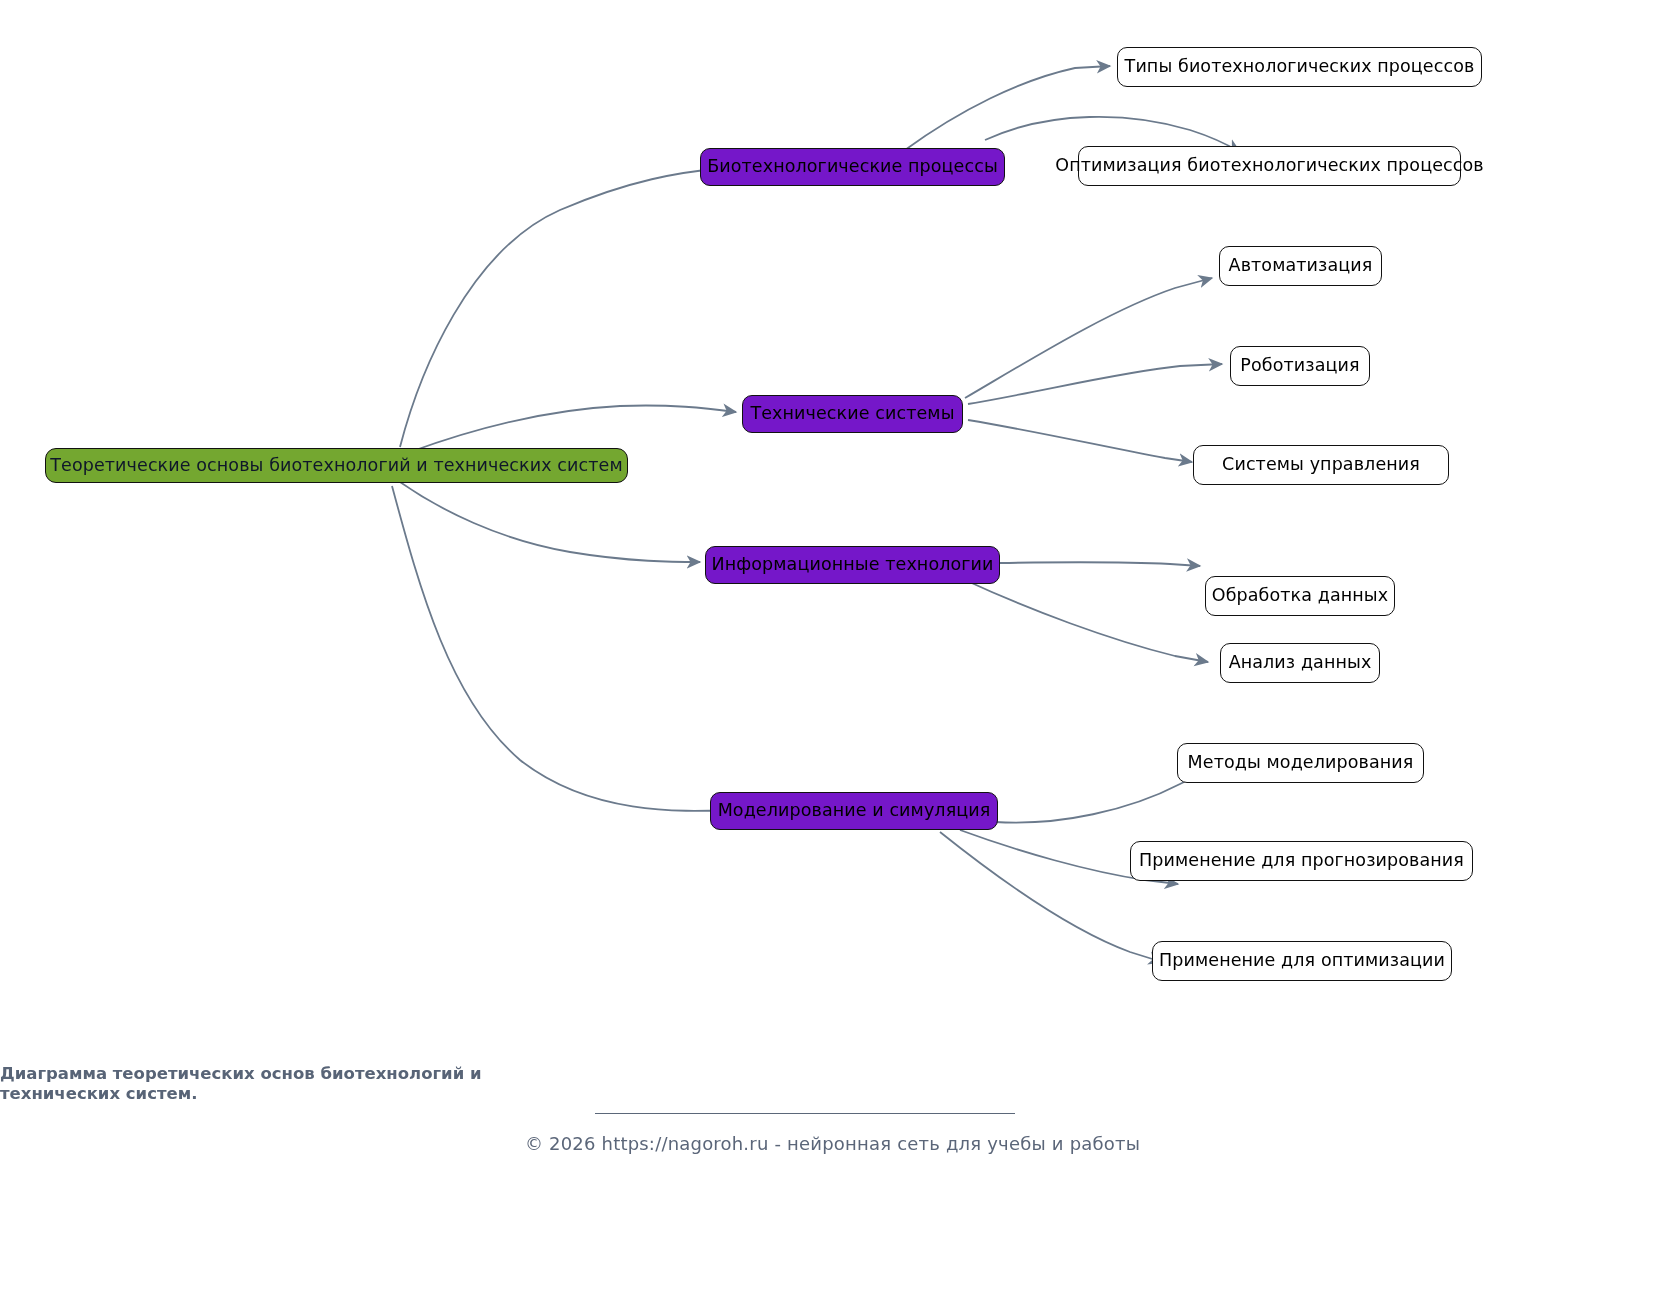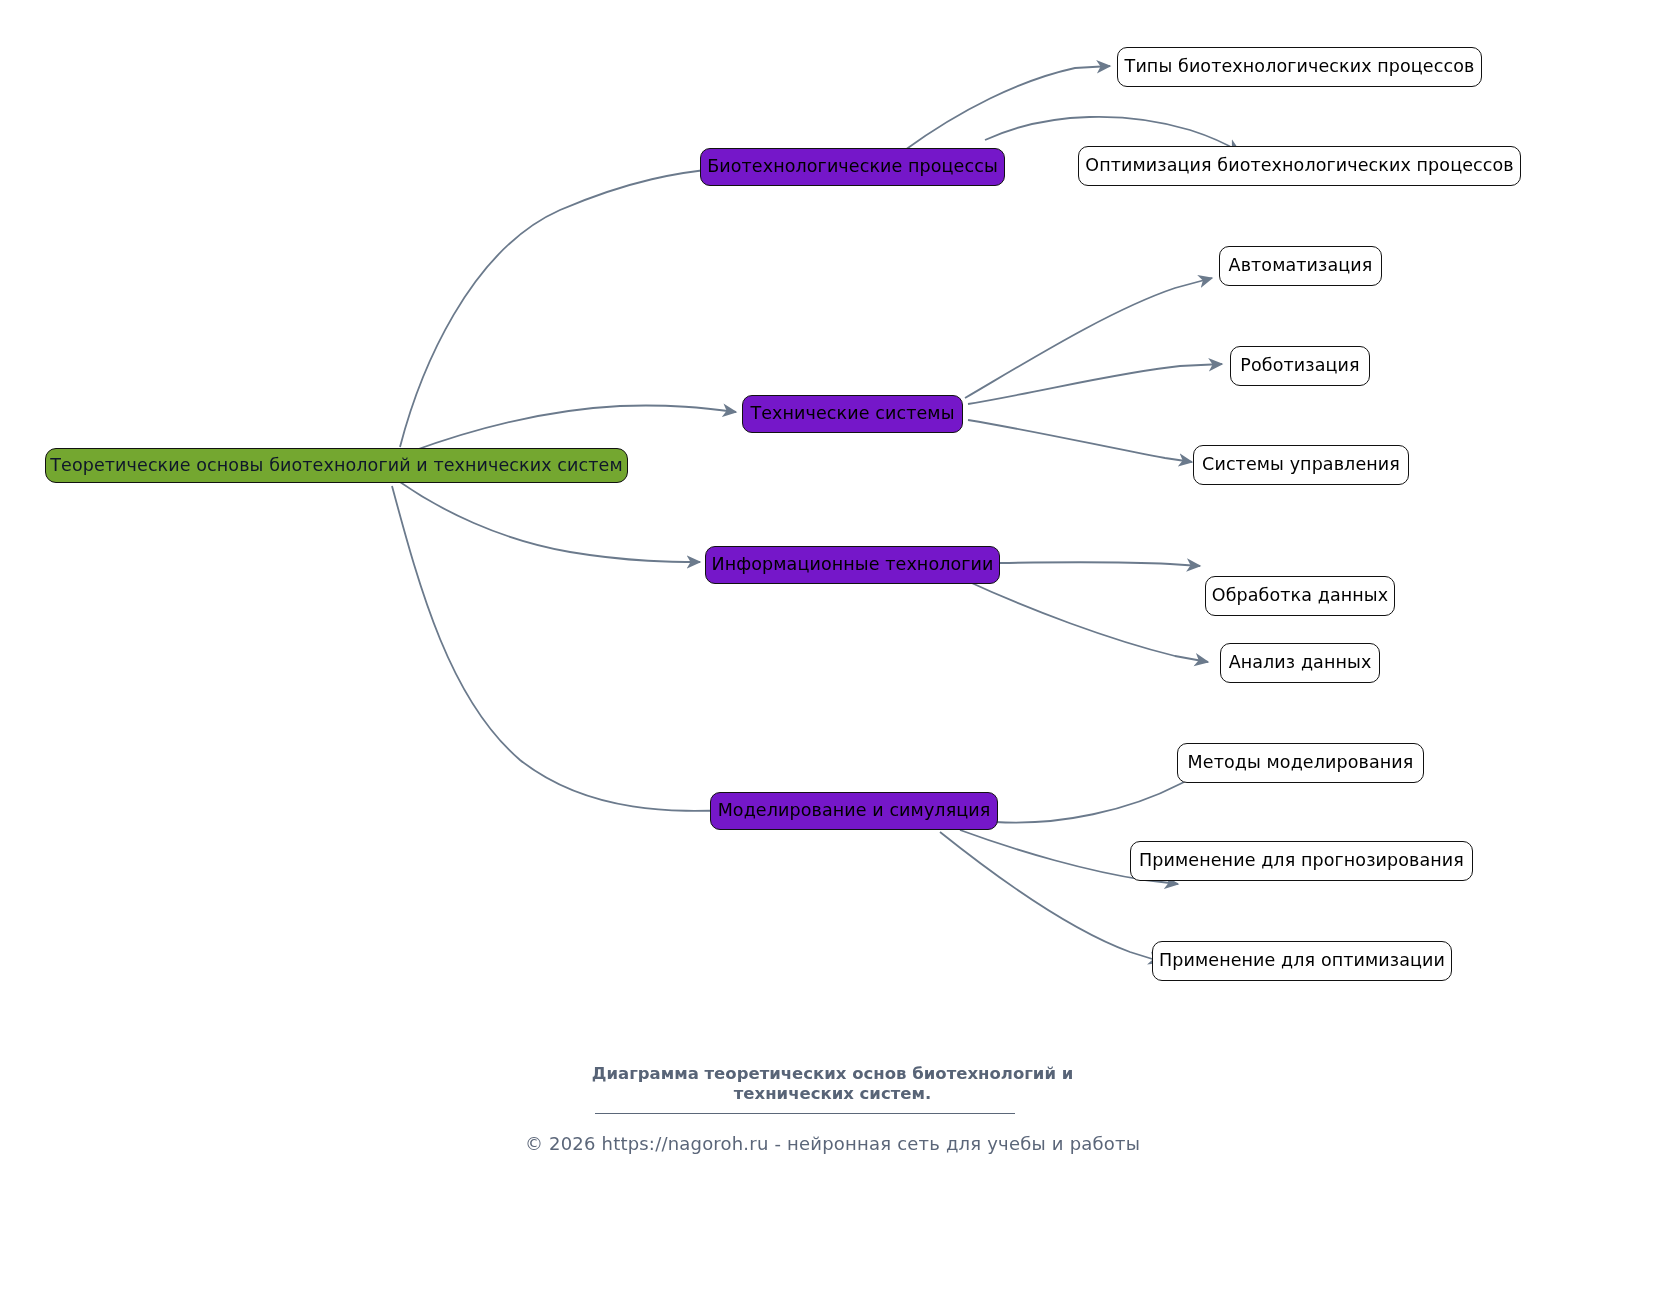--- a/index.html
+++ b/index.html
@@ -55,21 +55,21 @@
   .node-leaf {
     background: #ffffff;
     border: 1.6px solid #111111;
     border-radius: 10px;
     color: #000000;
   }
   .caption {
     position: absolute;
     left: 0;
     width: 1665px;
-    text-align: center;
+    text-align: left;
     color: #586477;
     font-weight: bold;
     font-size: 16.5px;
     line-height: 1.35;
   }
   .divider {
     position: absolute;
     height: 0;
     border-top: 1.4px solid #5b6779;
   }
@@ -126,37 +126,37 @@
   </div>
 
   <div class="node node-branch" style="left:700px; top:148px; width:305px; height:38px;">
     <span>Биотехнологические процессы</span>
   </div>
 
   <div class="node node-leaf" style="left:1117px; top:47px; width:365px; height:40px;">
     <span>Типы биотехнологических процессов</span>
   </div>
 
-  <div class="node node-leaf" style="left:1078px; top:146px; width:443px; height:40px;">
+  <div class="node node-leaf" style="left:1078px; top:146px; width:383px; height:40px;">
     <span>Оптимизация биотехнологических процессов</span>
   </div>
 
   <div class="node node-branch" style="left:742px; top:395px; width:221px; height:38px;">
     <span>Технические системы</span>
   </div>
 
   <div class="node node-leaf" style="left:1219px; top:246px; width:163px; height:40px;">
     <span>Автоматизация</span>
   </div>
 
   <div class="node node-leaf" style="left:1230px; top:346px; width:140px; height:40px;">
     <span>Роботизация</span>
   </div>
 
-  <div class="node node-leaf" style="left:1193px; top:445px; width:216px; height:40px;">
+  <div class="node node-leaf" style="left:1193px; top:445px; width:256px; height:40px;">
     <span>Системы управления</span>
   </div>
 
   <div class="node node-branch" style="left:705px; top:546px; width:295px; height:38px;">
     <span>Информационные технологии</span>
   </div>
 
   <div class="node node-leaf" style="left:1205px; top:545px; width:190px; height:40px;margin-top:31px;">
     <span>Обработка данных</span>
   </div>

